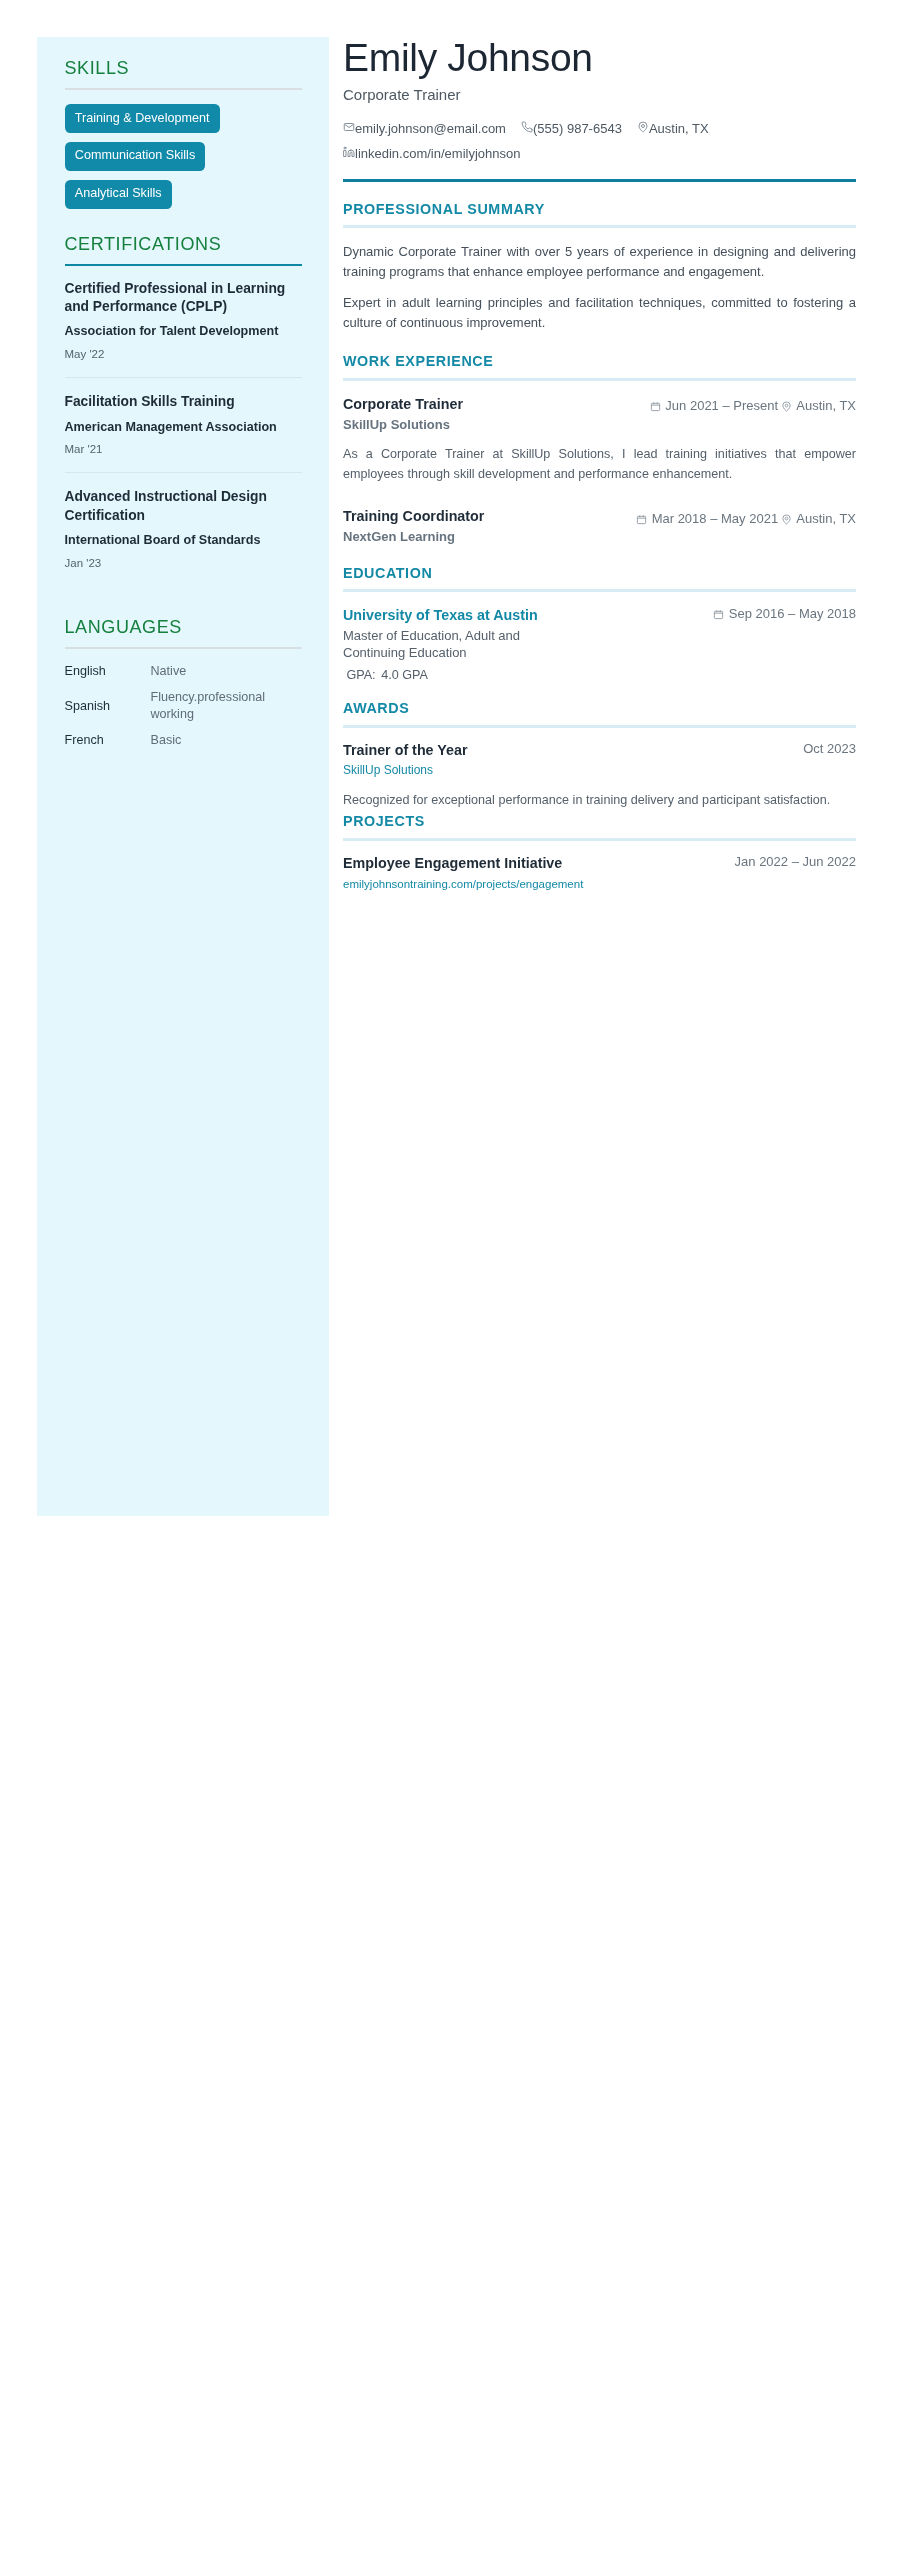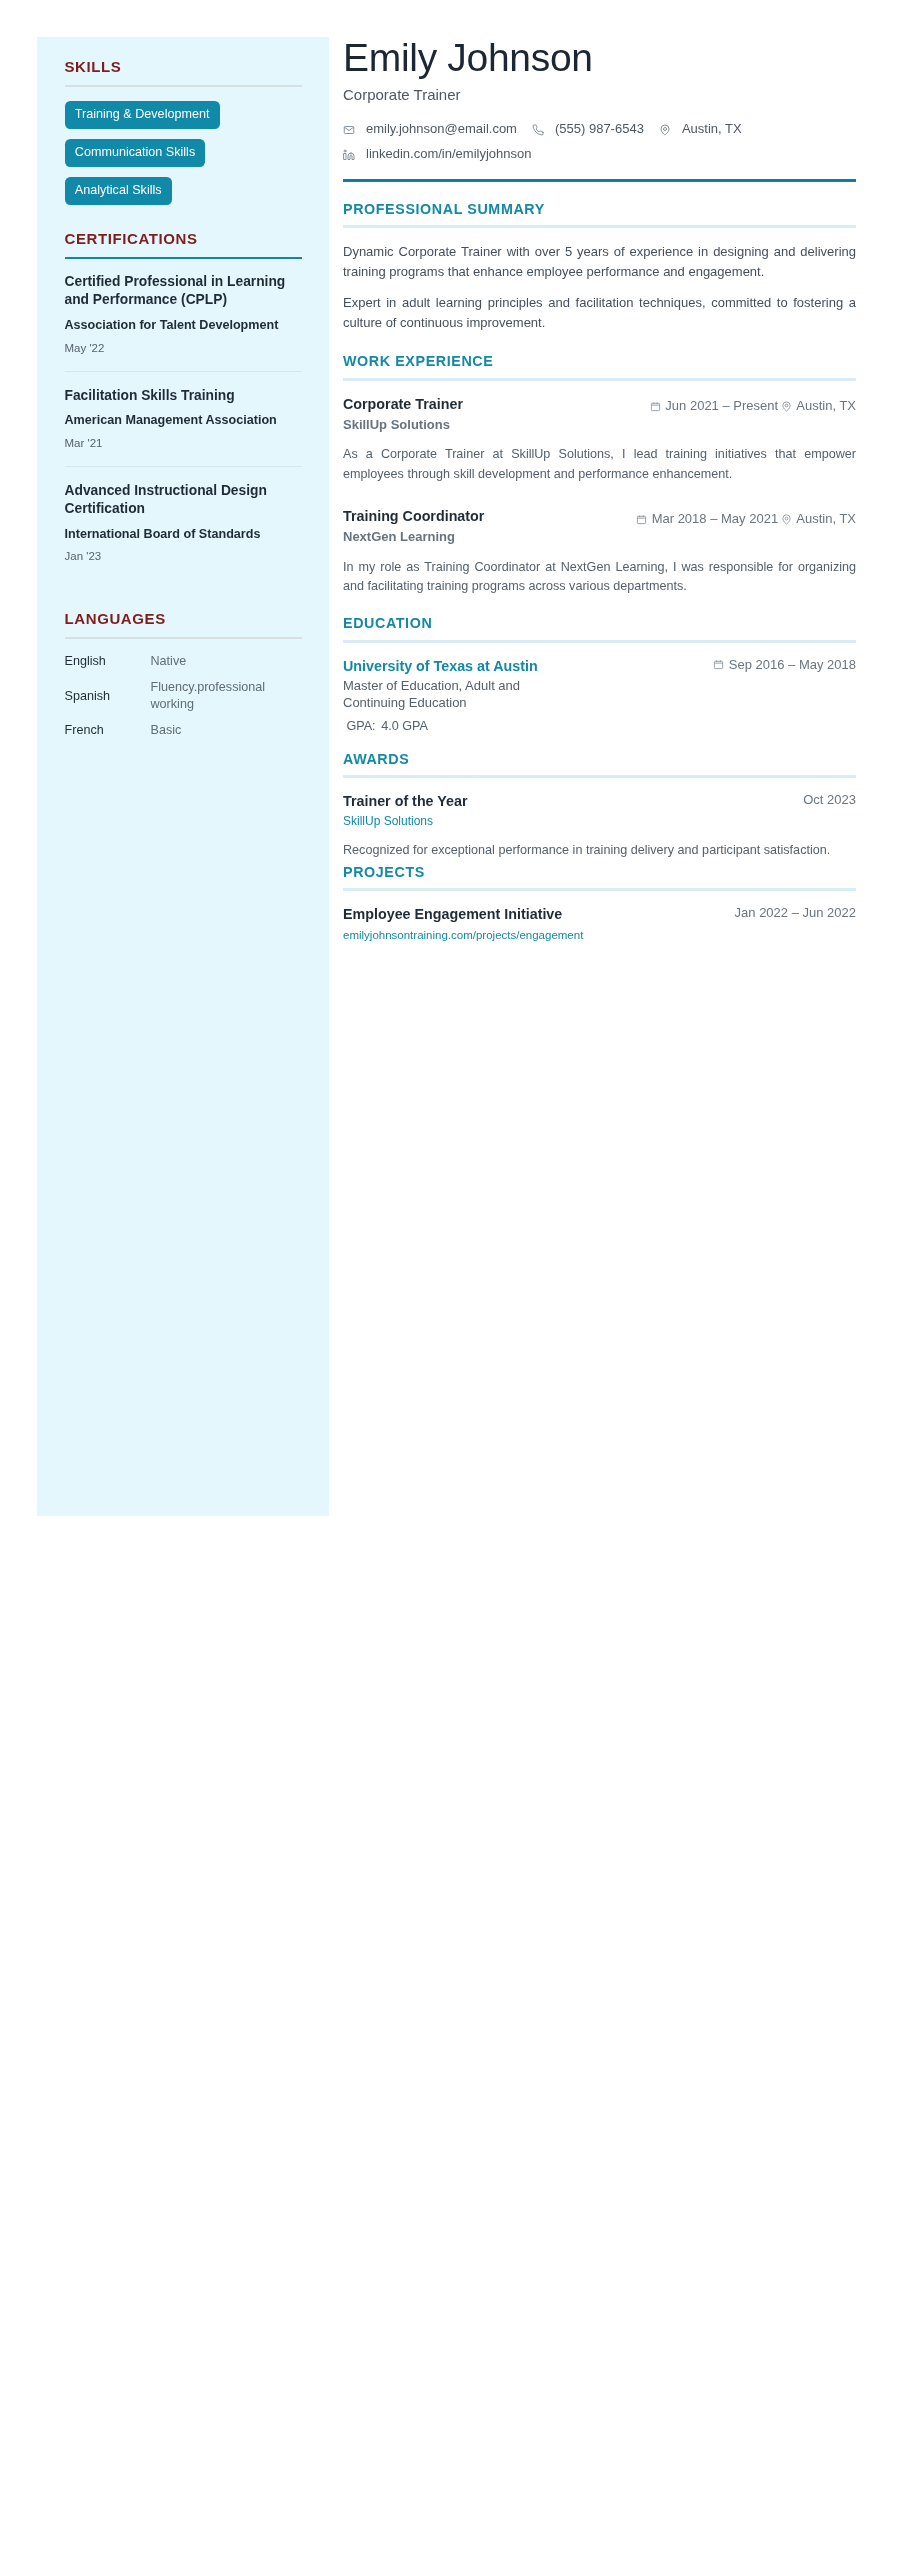--- a/index.html
+++ b/index.html
@@ -31,23 +31,23 @@
     width: 292px;
     height: 1479px;
     background: #e4f7fd;
     box-sizing: border-box;
     padding: 22px 27.5px 23px 27.5px;
   }
 
   .side-section { margin-bottom: 3.4px; }
 
   .side-heading {
-    color: #7f1d1d;
-    font-size: 15px;
-    font-weight: 700;
+    color: #15803d;
+    font-size: 18px;
+    font-weight: 400;
     letter-spacing: 0.6px;
     margin: 0 0 9.2px 0;
     line-height: 1.1;
   }
   .side-rule {
     height: 2.3px;
     background: #d9dee2;
     border: 0;
     margin: 0 0 13.8px 0;
   }
@@ -143,22 +143,21 @@
 
   .contact-line {
     display: flex;
     align-items: center;
     flex-wrap: wrap;
     gap: 4.6px 15px;
     margin-bottom: 8px;
   }
   .contact-item {
     display: inline-flex;
-    align-items: center;
-    gap: 11px;
+    gap: 0;
     font-size: 13px;
     color: #4d5862;
     line-height: 1.3;
     white-space: nowrap;
   }
   .contact-item .ic { flex: 0 0 auto; display: inline-flex; }
   .contact-item .ic svg { display: block; }
 
   .header-rule {
     height: 2.9px;
@@ -434,21 +433,20 @@
               <span class="ic">
                 <svg width="11" height="11" viewBox="0 0 24 24" fill="none" stroke="#8b949d" stroke-width="1.9">
                   <path d="M20 10c0 6-8 12-8 12s-8-6-8-12a8 8 0 0 1 16 0z"></path>
                   <circle cx="12" cy="10" r="3"></circle>
                 </svg>
               </span>
               <span>Austin, TX</span>
             </div>
           </div>
         </div>
-        <p class="item-desc">In my role as Training Coordinator at NextGen Learning, I was responsible for organizing and facilitating training programs across various departments.</p>
       </div>
     </section>
 
     <section class="section" style="margin-top:19.5px;">
       <h2 class="sec-heading">EDUCATION</h2>
       <div class="sec-rule"></div>
 
       <div class="block">
         <div class="row">
           <div class="row-left edu-head-left">

